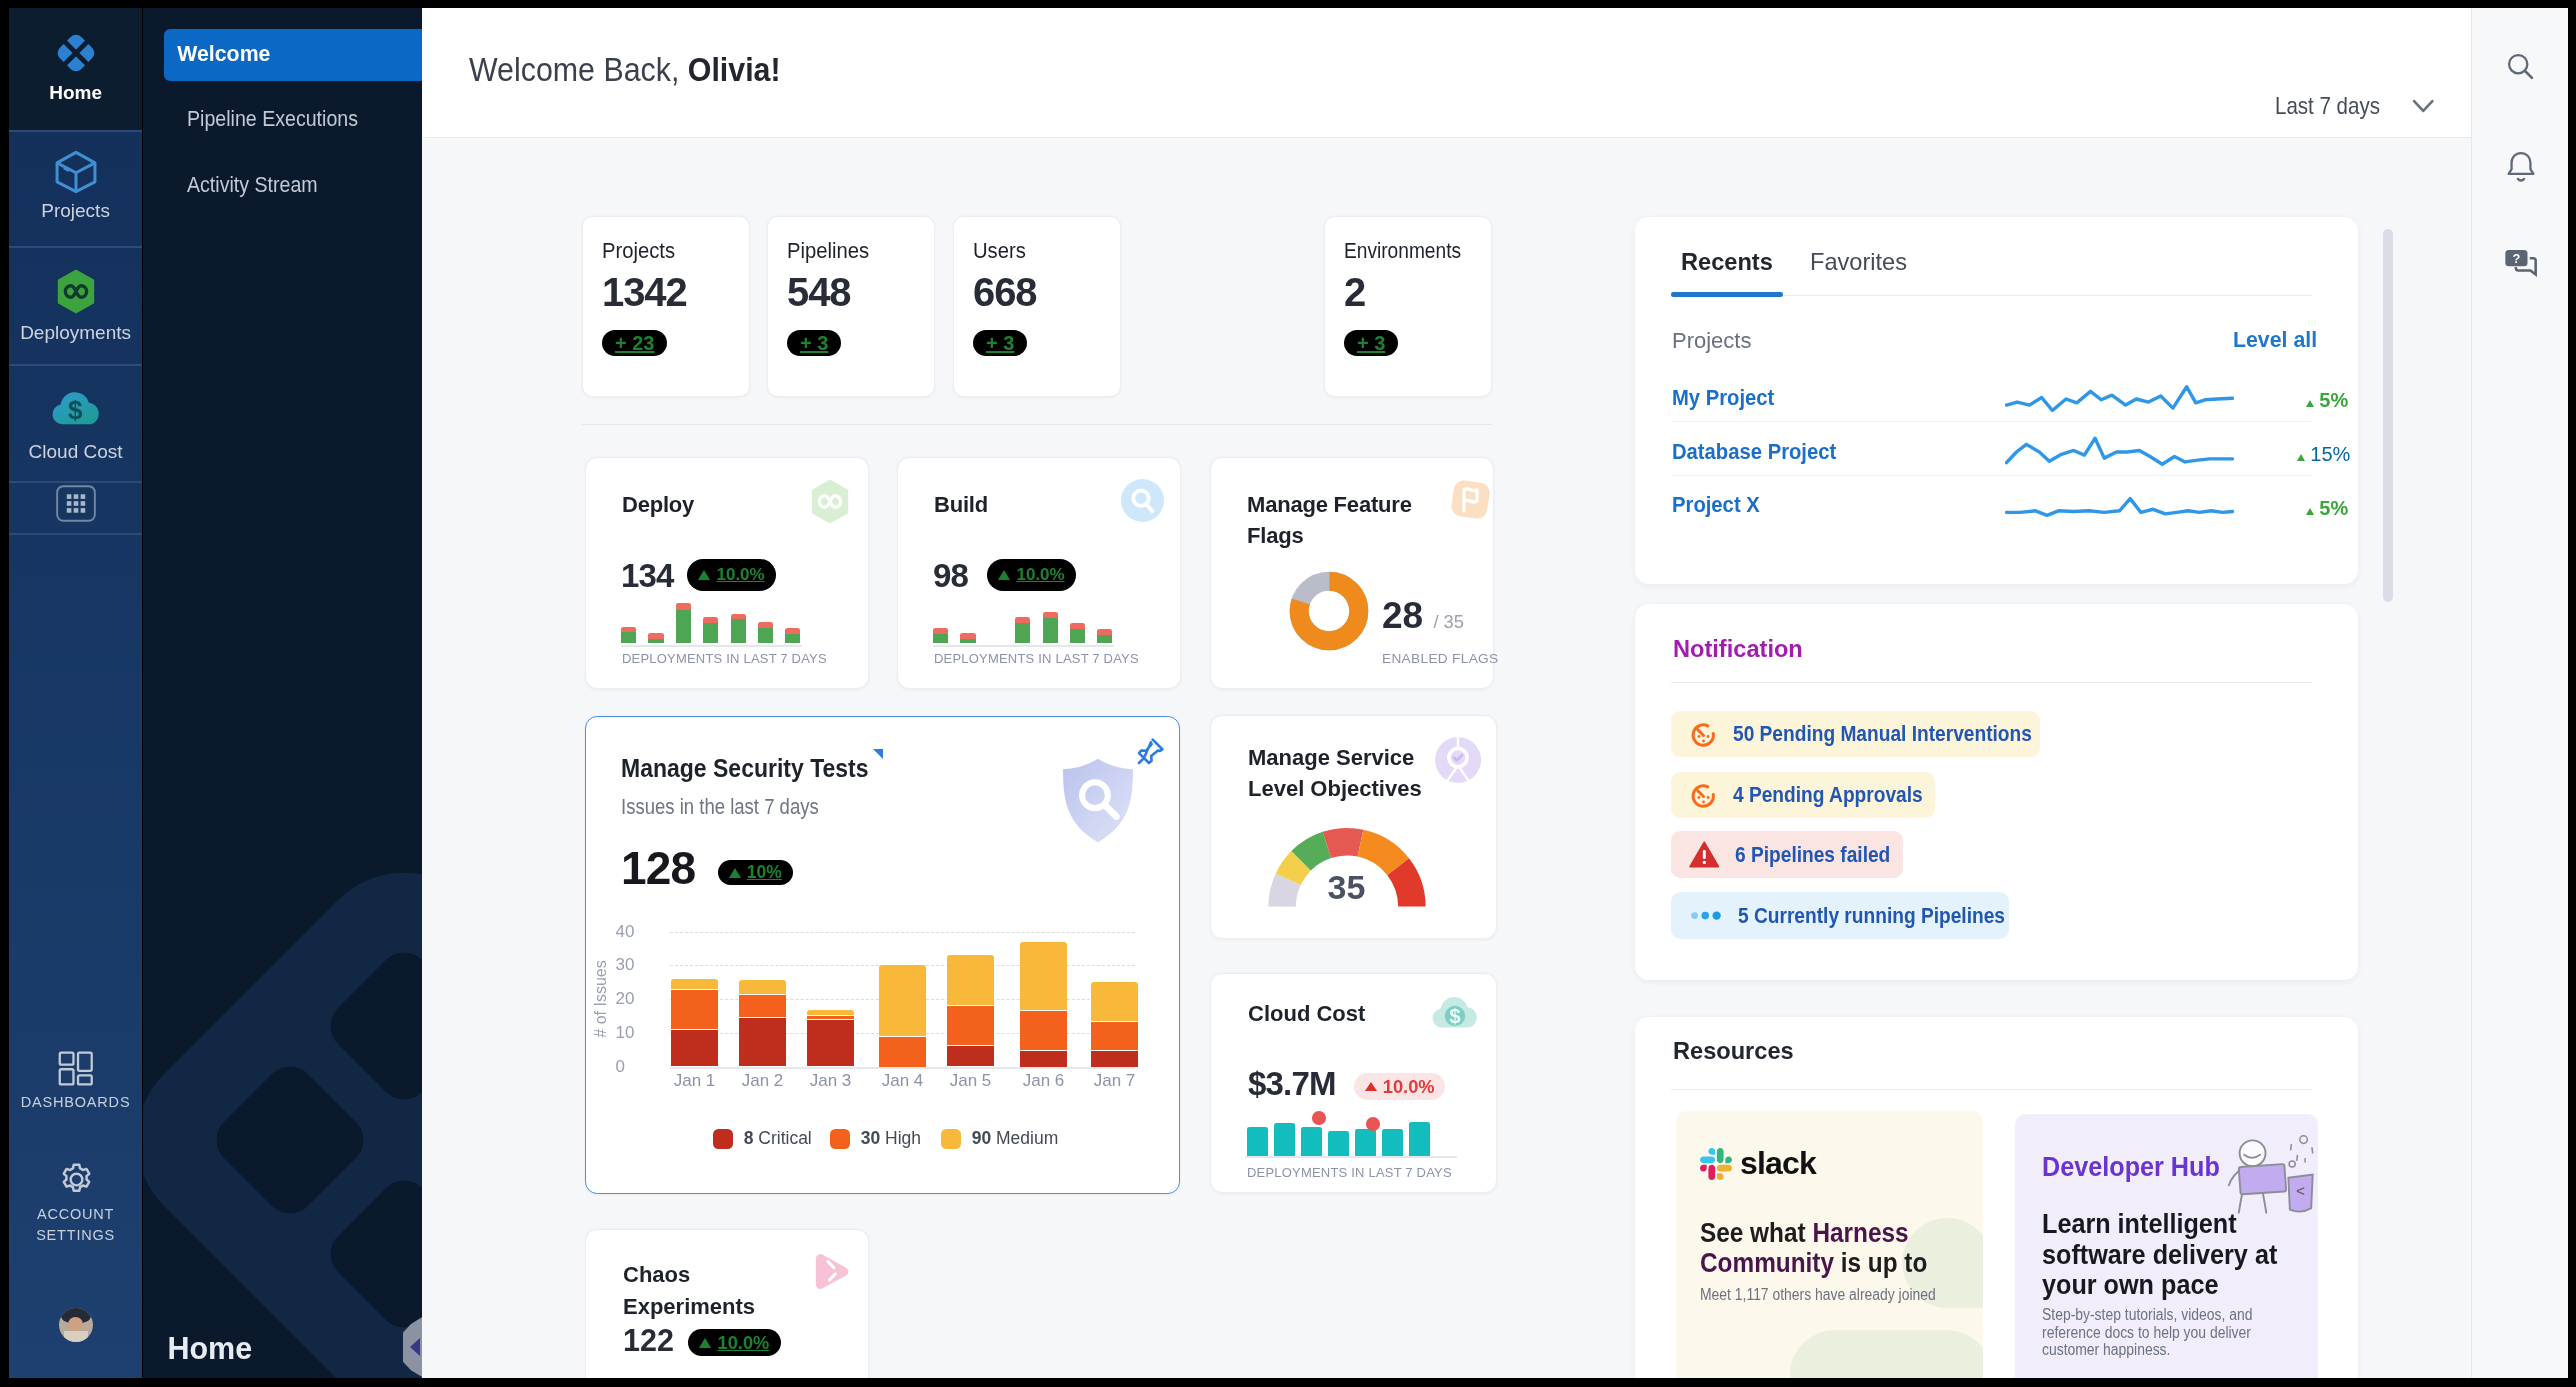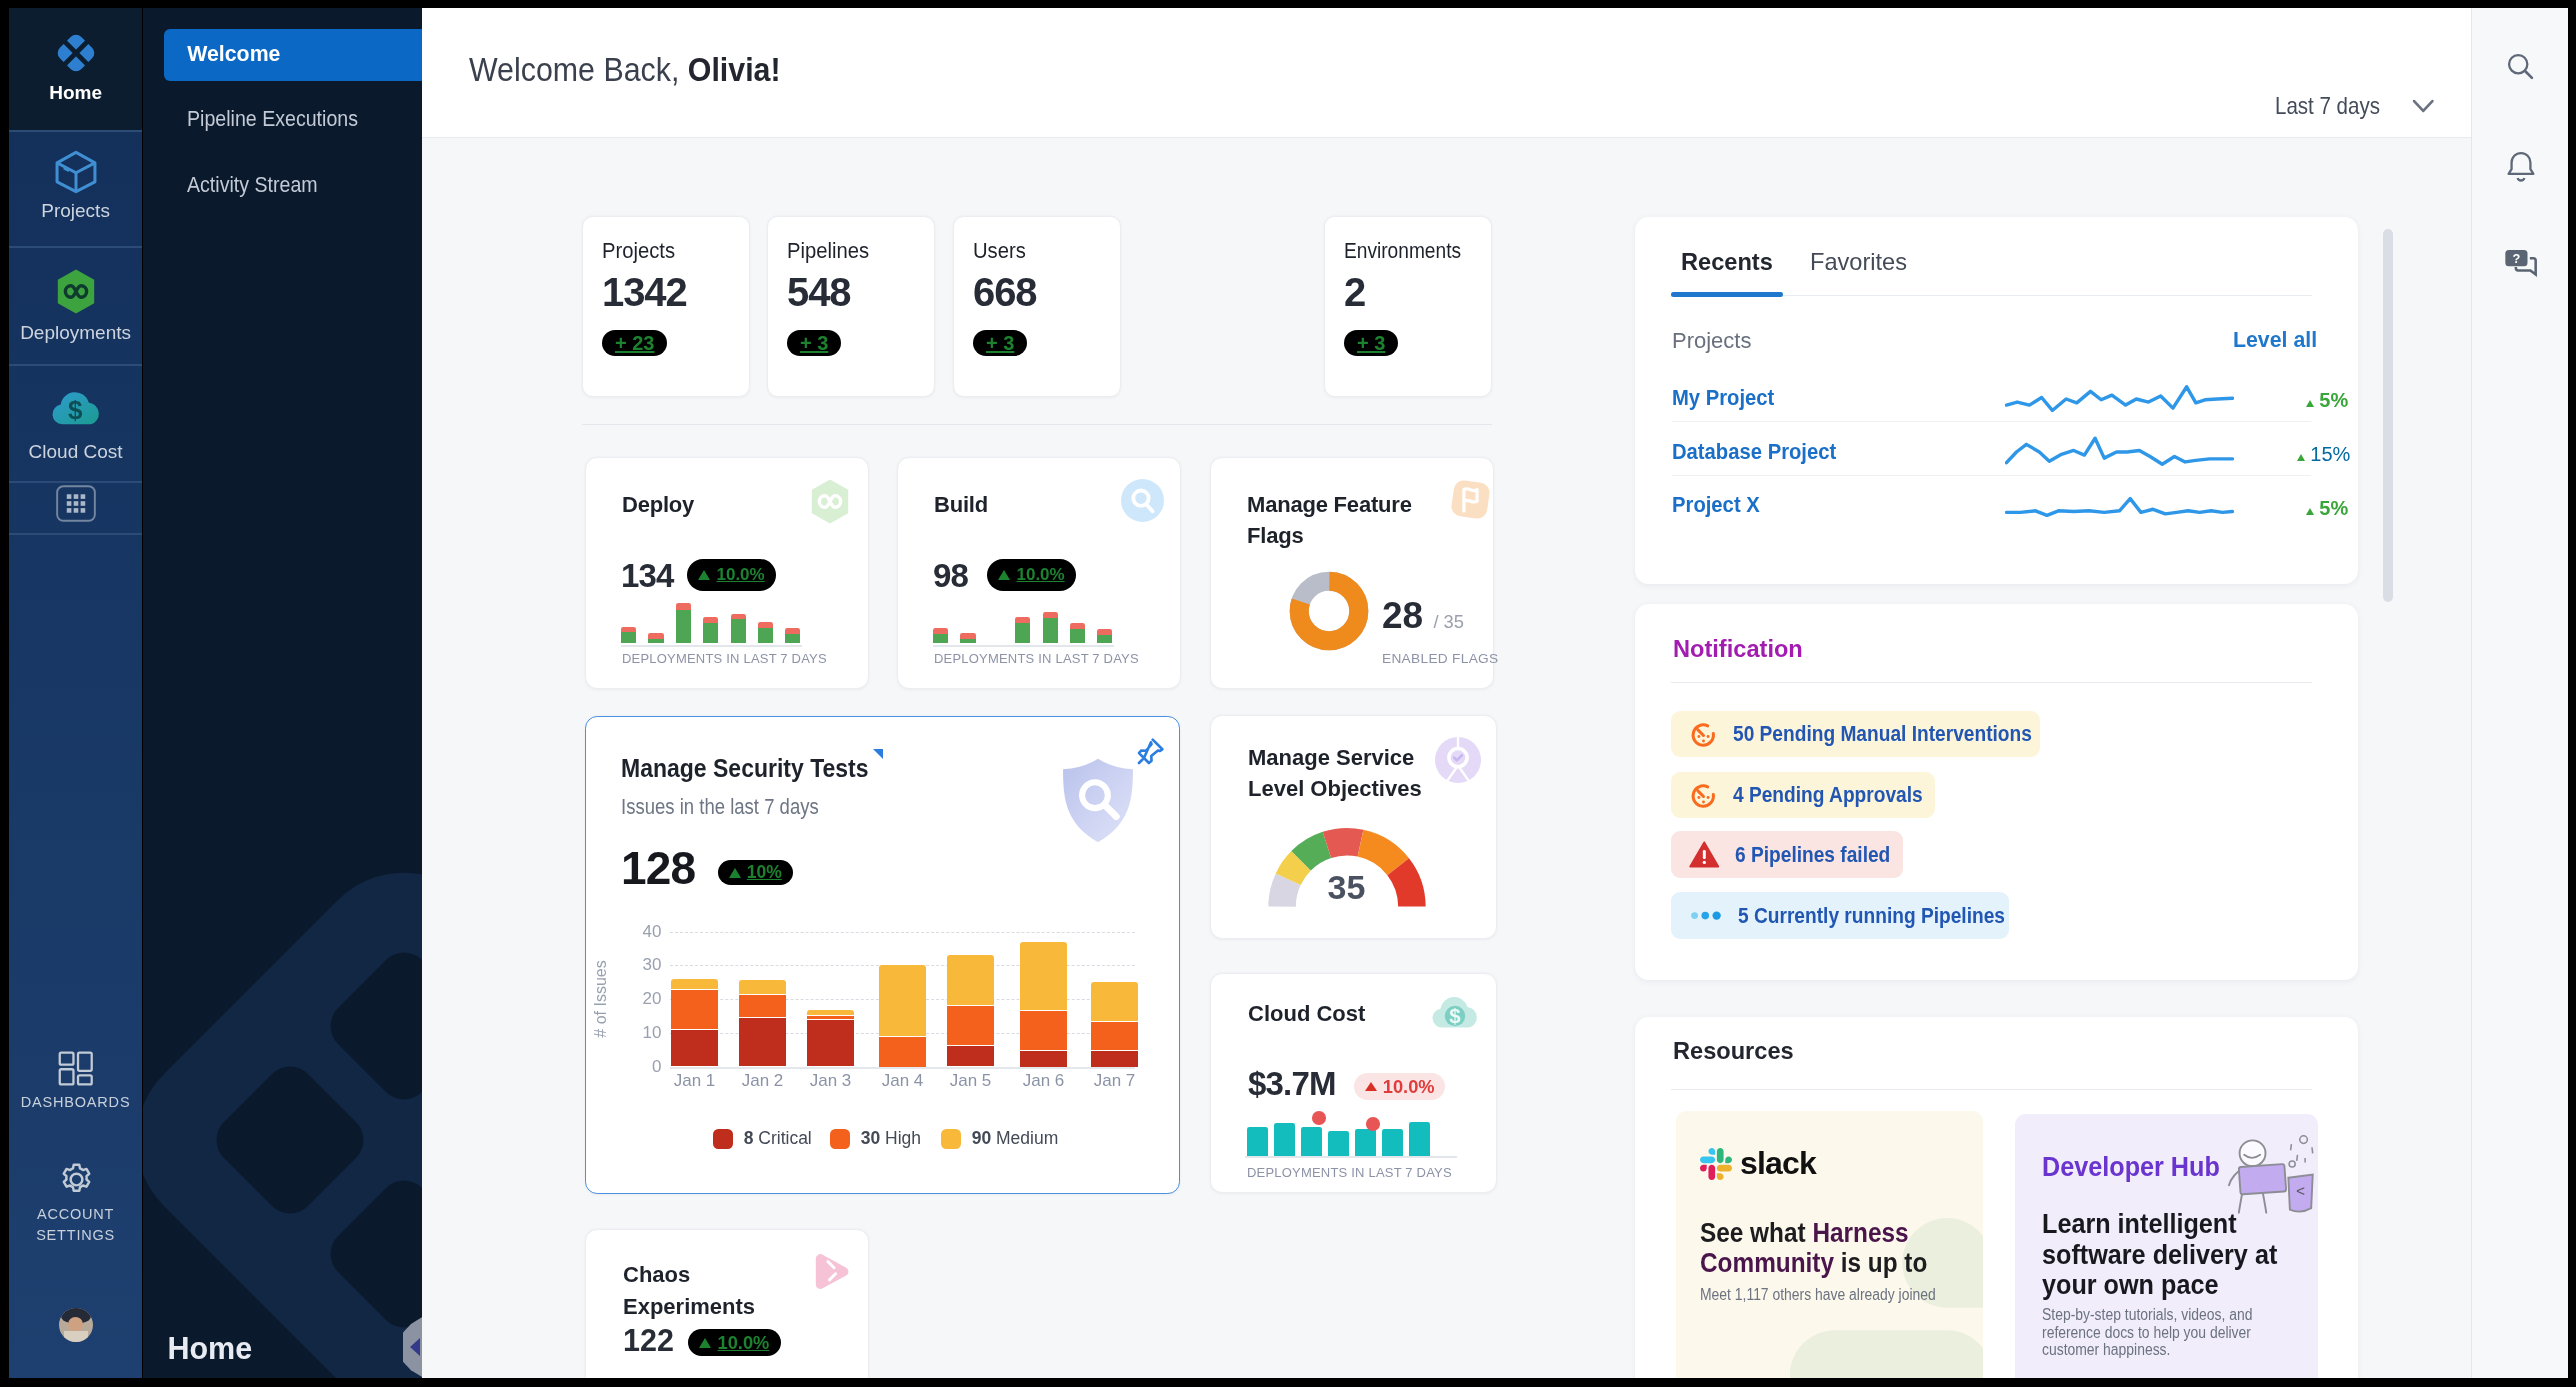--- a/index.html
+++ b/index.html
@@ -9,21 +9,21 @@
 .nx { display:inline-block; white-space:nowrap; transform:scaleX(.87); transform-origin:0 0; }
 .nx2 { display:inline-block; white-space:nowrap; transform:scaleX(.92); transform-origin:0 0; }
 
 #rail { left:9.1px; top:7.6px; width:133px; height:1370px; background:linear-gradient(#122f59,#1e4070); }
 #railhome { left:9.1px; top:7.6px; width:133px; height:122px; background:#0d1d30; }
 .rail-div { position:absolute; left:9.1px; width:133px; height:1.5px; background:#2c4c77; }
 .rail-label { position:absolute; left:9.1px; width:133px; text-align:center; color:#cdd4de; font-size:19px; }
 .rail-small { position:absolute; left:9.1px; width:133px; text-align:center; color:#c8d0dc; font-size:14.5px; letter-spacing:0.8px; }
 
 #side2 { left:143px; top:7.6px; width:280px; height:1370px; background:#0a1a2c; overflow:hidden; }
-#welcomebtn { left:21.3px; top:21.3px; width:258px; height:52px; background:#0b68c5; border-radius:6.1px 0 0 6.1px; color:#fff; font-weight:bold; font-size:21.3px; line-height:51px; padding-left:23px; }
+#welcomebtn { left:21.3px; top:21.3px; width:258px; height:52px; background:#0b68c5; border-radius:6.1px 0 0 6.1px; color:#fff; font-weight:bold; font-size:21.3px; line-height:51px; padding-left:13px; }
 .side-item { left:44px; color:#c3cad6; font-size:21.3px; }
 
 #header { left:422px; top:7.6px; width:2049px; height:130px; background:#fff; border-bottom:0.8px solid #e8eaef; }
 #main { left:422px; top:138px; width:2049px; height:1240px; background:#f6f7f9; }
 #rrail { left:2471px; top:7.6px; width:98px; height:1370px; background:#f7f8fa; border-left:0.8px solid #e4e7ec; }
 
 .card { position:absolute; background:#fff; border:0.8px solid #ecedf1; border-radius:12.2px; box-shadow:0 0.8px 3px rgba(20,30,60,.05); }
 .scard { width:168px; height:181px; top:216px; border-radius:10.7px; }
 .scard .lab { position:absolute; left:19px; top:21.3px; font-size:22px; color:#1d222b; }
 .scard .num { position:absolute; left:19px; top:52px; font-size:40px; font-weight:bold; color:#272c36; line-height:46px; letter-spacing:-1.1px; }
@@ -43,21 +43,21 @@
 .bars .red { background:#ed6b5f; border-radius:2.3px 2.3px 0 0; }
 .bars .grn { background:#4ea553; }
 .axis { position:absolute; height:1.5px; background:#e3e6ea; }
 .dep-lab { position:absolute; font-size:13px; color:#8d93a7; letter-spacing:0.2px; }
 
 .nrow { position:absolute; display:flex; align-items:center; border-radius:9.1px; font-size:22px; font-weight:bold; color:#2156b3; white-space:nowrap; }
 .nrow svg { margin:0 15.2px 0 18.3px; flex:none; }
 .leg { position:absolute; display:flex; align-items:center; font-size:17.5px; color:#434a56; white-space:nowrap; }
 .leg .sq { width:20px; height:20px; border-radius:5.3px; margin-right:10.7px; }
 .gl { position:absolute; height:0; border-top:1.5px dashed #d8dce2; }
-.ytick { position:absolute; width:46px; text-align:right; font-size:17px; color:#99a0af; }
+.ytick { position:absolute; width:46px; text-align:left; font-size:17px; color:#99a0af; }
 .xtick { position:absolute; width:91px; text-align:center; font-size:17px; color:#8b93a6; }
 .sbar { position:absolute; width:47px; display:flex; flex-direction:column; }
 .sbar div { width:47px; }
 </style>
 </head>
 <body>
 <div id="page">
 
   <div class="abs" id="rail"></div>
   <div class="abs" id="railhome"></div>

